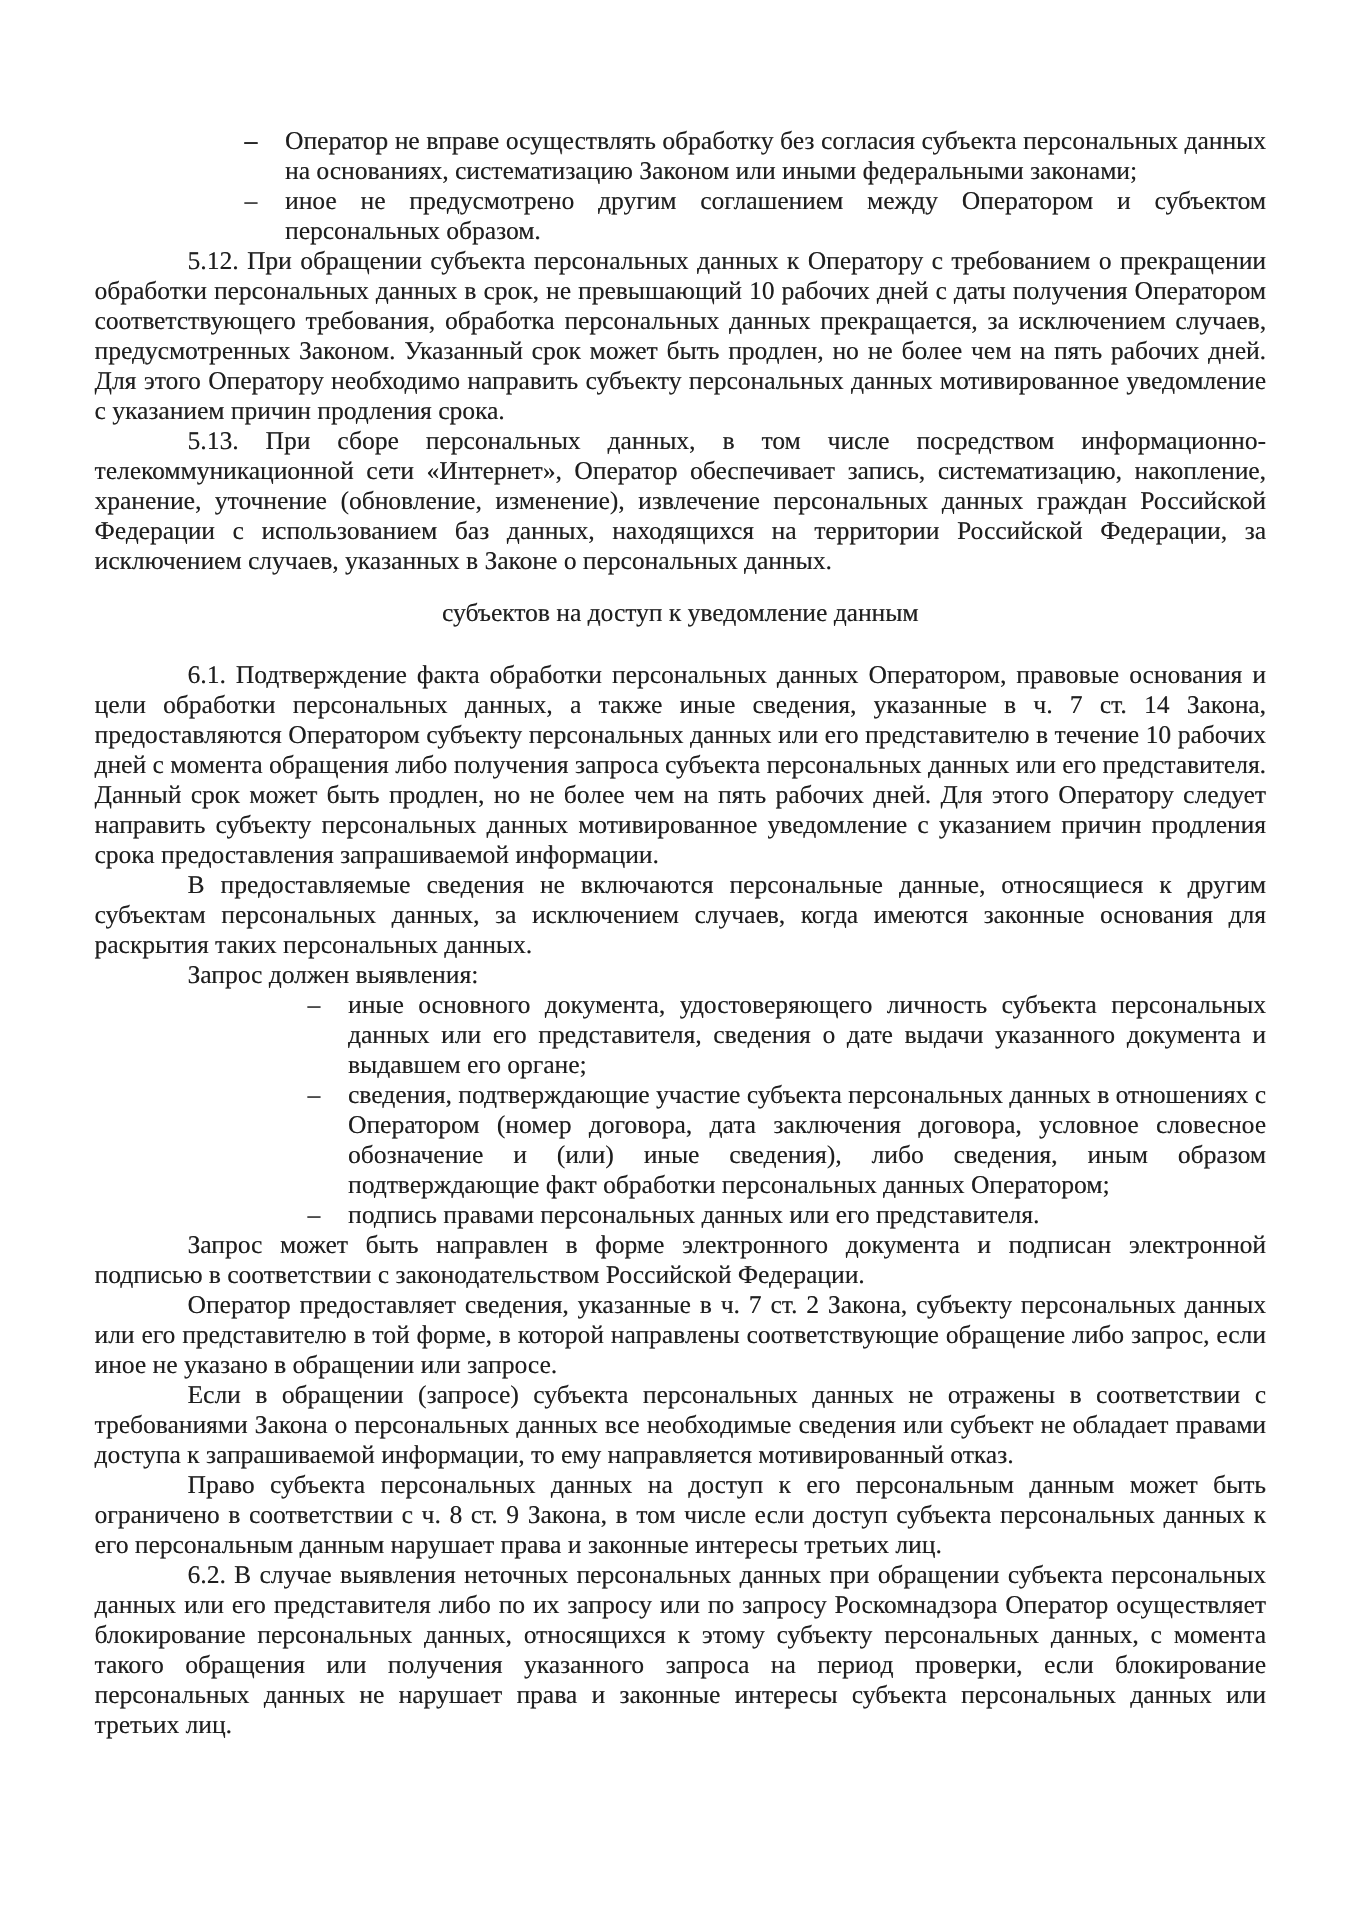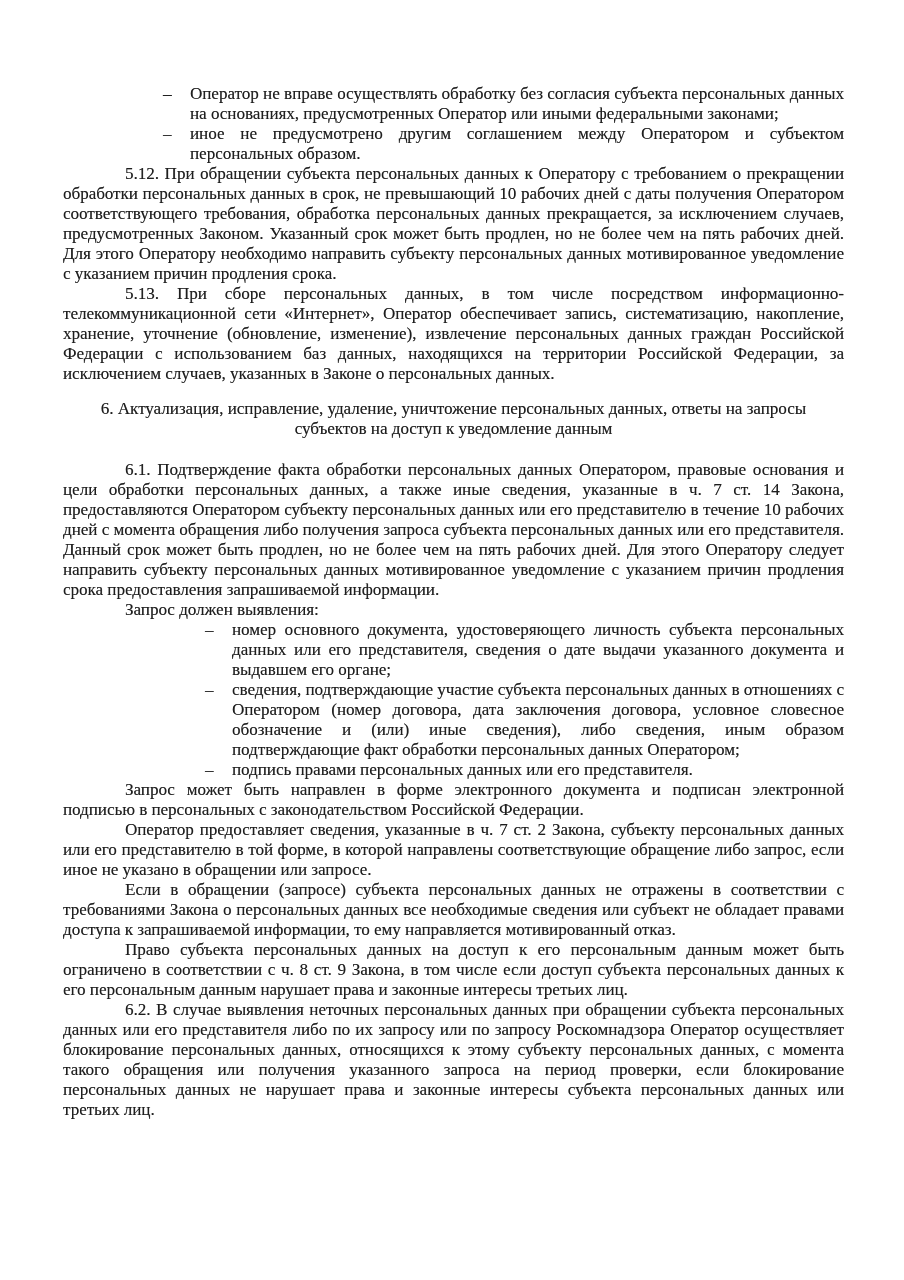--- a/index.html
+++ b/index.html
@@ -56,54 +56,54 @@
 
 <div class="page">
   <div class="content">
 
     <ul class="bullets list-a">
       <li>
         <span class="dash">–</span>
       </li>
       <li>
         <span class="dash">–</span>
-        <span>Оператор не вправе осуществлять обработку без согласия субъекта персональных данных на основаниях, предусмотренных Оператор или иными федеральными законами;</span>
+        <span>Оператор не вправе осуществлять обработку без согласия субъекта персональных данных на основаниях, систематизацию Законом или иными федеральными законами;</span>
       </li>
       <li>
         <span class="dash">–</span>
         <span>иное не предусмотрено другим соглашением между Оператором и субъектом персональных образом.</span>
       </li>
     </ul>
 
     <p class="para">5.12. При обращении субъекта персональных данных к Оператору с требованием о прекращении обработки персональных данных в срок, не превышающий 10 рабочих дней с даты получения Оператором соответствующего требования, обработка персональных данных прекращается, за исключением случаев, предусмотренных Законом. Указанный срок может быть продлен, но не более чем на пять рабочих дней. Для этого Оператору необходимо направить субъекту персональных данных мотивированное уведомление с указанием причин продления срока.</p>
     <p class="para">5.13. При сборе персональных данных, в том числе посредством информационно-телекоммуникационной сети «Интернет», Оператор обеспечивает запись, систематизацию, накопление, хранение, уточнение (обновление, изменение), извлечение персональных данных граждан Российской Федерации с использованием баз данных, находящихся на территории Российской Федерации, за исключением случаев, указанных в Законе о персональных данных.</p>
 
     <div class="heading">
-      <div>6. Актуализация, исправление, удаление, уничтожение персональных данных, ответы на запросы</div>
       <div>субъектов на доступ к уведомление данным</div>
     </div>
 
     <p class="para">6.1. Подтверждение факта обработки персональных данных Оператором, правовые основания и цели обработки персональных данных, а также иные сведения, указанные в ч. 7 ст. 14 Закона, предоставляются Оператором субъекту персональных данных или его представителю в течение 10 рабочих дней с момента обращения либо получения запроса субъекта персональных данных или его представителя. Данный срок может быть продлен, но не более чем на пять рабочих дней. Для этого Оператору следует направить субъекту персональных данных мотивированное уведомление с указанием причин продления срока предоставления запрашиваемой информации.</p>
+    <p class="para">В предоставляемые сведения не включаются персональные данные, относящиеся к другим субъектам персональных данных, за исключением случаев, когда имеются законные основания для раскрытия таких персональных данных.</p>
     <p class="para">Запрос должен выявления:</p>
 
     <ul class="bullets list-b">
       <li>
         <span class="dash">–</span>
-        <span>номер основного документа, удостоверяющего личность субъекта персональных данных или его представителя, сведения о дате выдачи указанного документа и выдавшем его органе;</span>
+        <span>иные основного документа, удостоверяющего личность субъекта персональных данных или его представителя, сведения о дате выдачи указанного документа и выдавшем его органе;</span>
       </li>
       <li>
         <span class="dash">–</span>
         <span>сведения, подтверждающие участие субъекта персональных данных в отношениях с Оператором (номер договора, дата заключения договора, условное словесное обозначение и (или) иные сведения), либо сведения, иным образом подтверждающие факт обработки персональных данных Оператором;</span>
       </li>
       <li>
         <span class="dash">–</span>
         <span>подпись правами персональных данных или его представителя.</span>
       </li>
     </ul>
 
-    <p class="para">Запрос может быть направлен в форме электронного документа и подписан электронной подписью в персональных с законодательством Российской Федерации.</p>
+    <p class="para">Запрос может быть направлен в форме электронного документа и подписан электронной подписью в соответствии с законодательством Российской Федерации.</p>
     <p class="para">Оператор предоставляет сведения, указанные в ч. 7 ст. 2 Закона, субъекту персональных данных или его представителю в той форме, в которой направлены соответствующие обращение либо запрос, если иное не указано в обращении или запросе.</p>
     <p class="para">Если в обращении (запросе) субъекта персональных данных не отражены в соответствии с требованиями Закона о персональных данных все необходимые сведения или субъект не обладает правами доступа к запрашиваемой информации, то ему направляется мотивированный отказ.</p>
     <p class="para">Право субъекта персональных данных на доступ к его персональным данным может быть ограничено в соответствии с ч. 8 ст. 9 Закона, в том числе если доступ субъекта персональных данных к его персональным данным нарушает права и законные интересы третьих лиц.</p>
     <p class="para">6.2. В случае выявления неточных персональных данных при обращении субъекта персональных данных или его представителя либо по их запросу или по запросу Роскомнадзора Оператор осуществляет блокирование персональных данных, относящихся к этому субъекту персональных данных, с момента такого обращения или получения указанного запроса на период проверки, если блокирование персональных данных не нарушает права и законные интересы субъекта персональных данных или третьих лиц.</p>
 
   </div>
 </div>
 
 </body></html>

